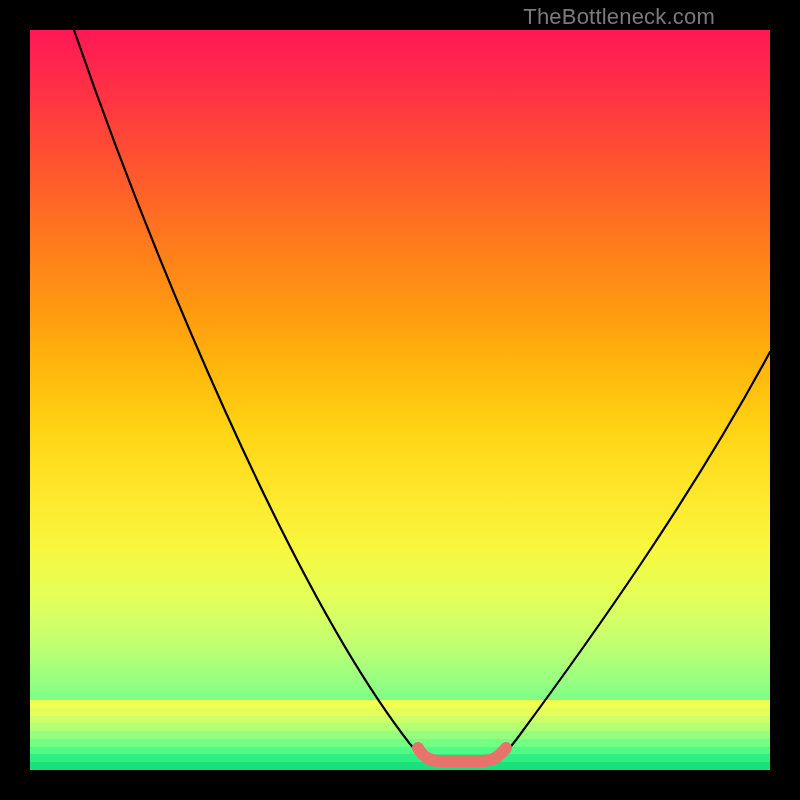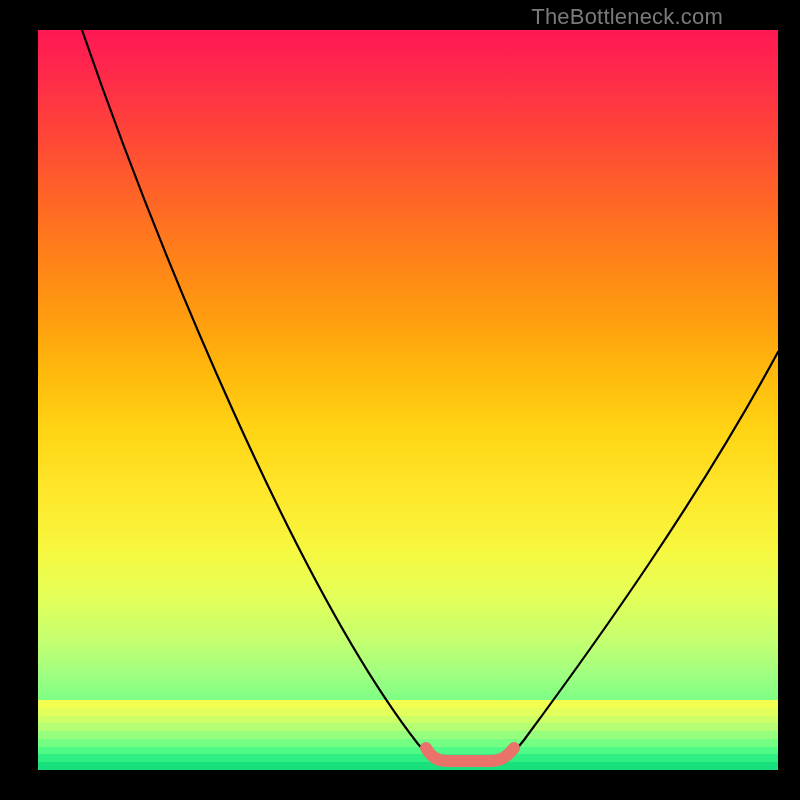--- a/index.html
+++ b/index.html
@@ -5,21 +5,21 @@
   html, body {
     margin: 0;
     padding: 0;
     width: 800px;
     height: 800px;
     background: #000;
     overflow: hidden;
   }
   .frame {
     position: absolute;
-    left: 8px;
+    left: 0;
     top: 0;
     width: 725px;
     height: 800px;
     background: #000;
   }
   .plot {
     position: absolute;
     left: 30px;
     top: 30px;
     width: 740px;

